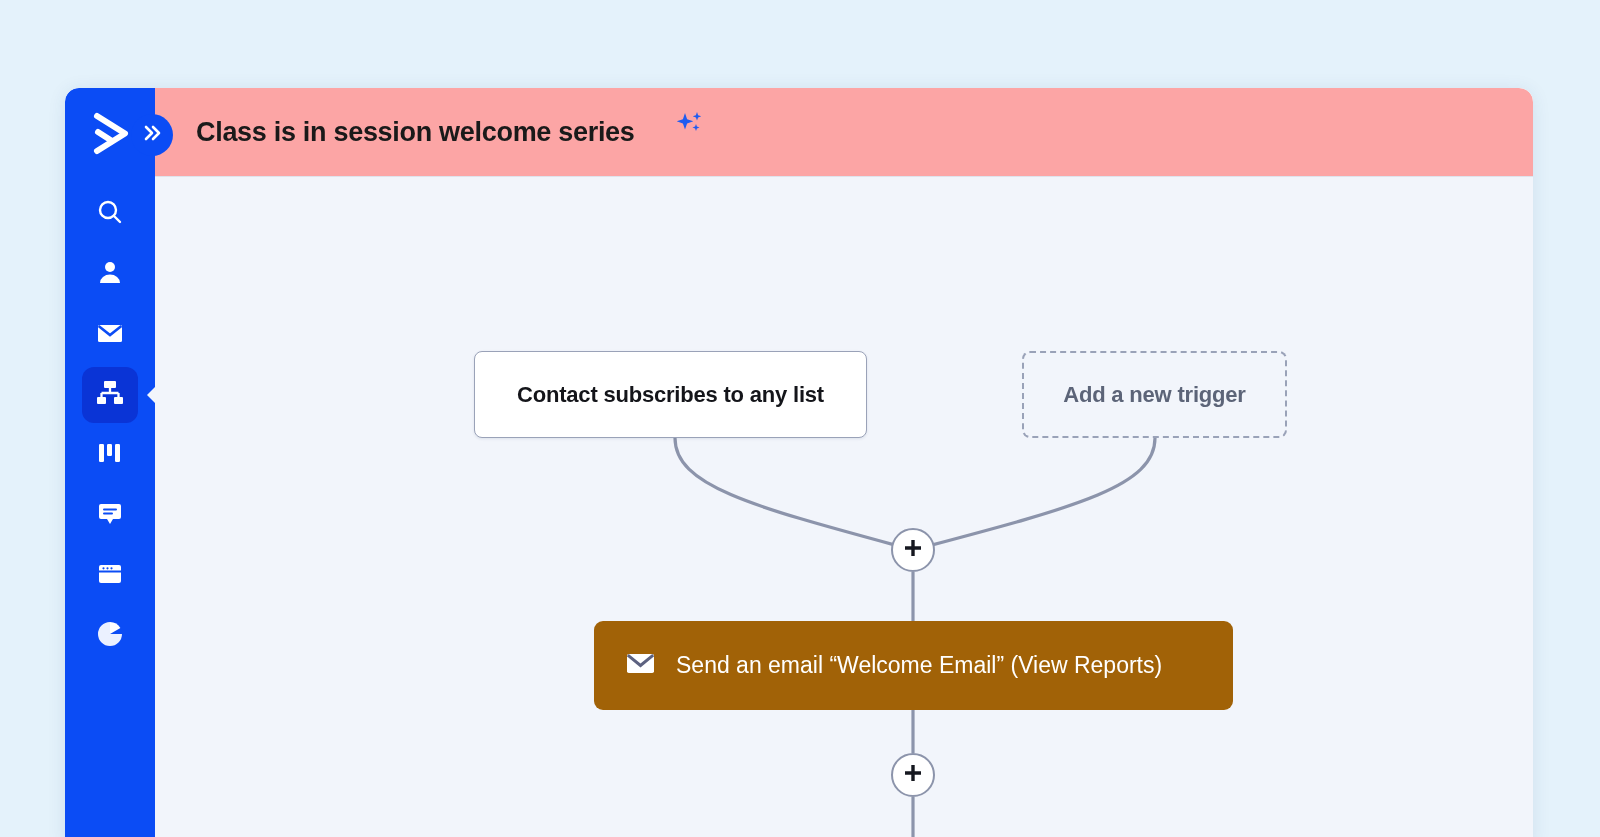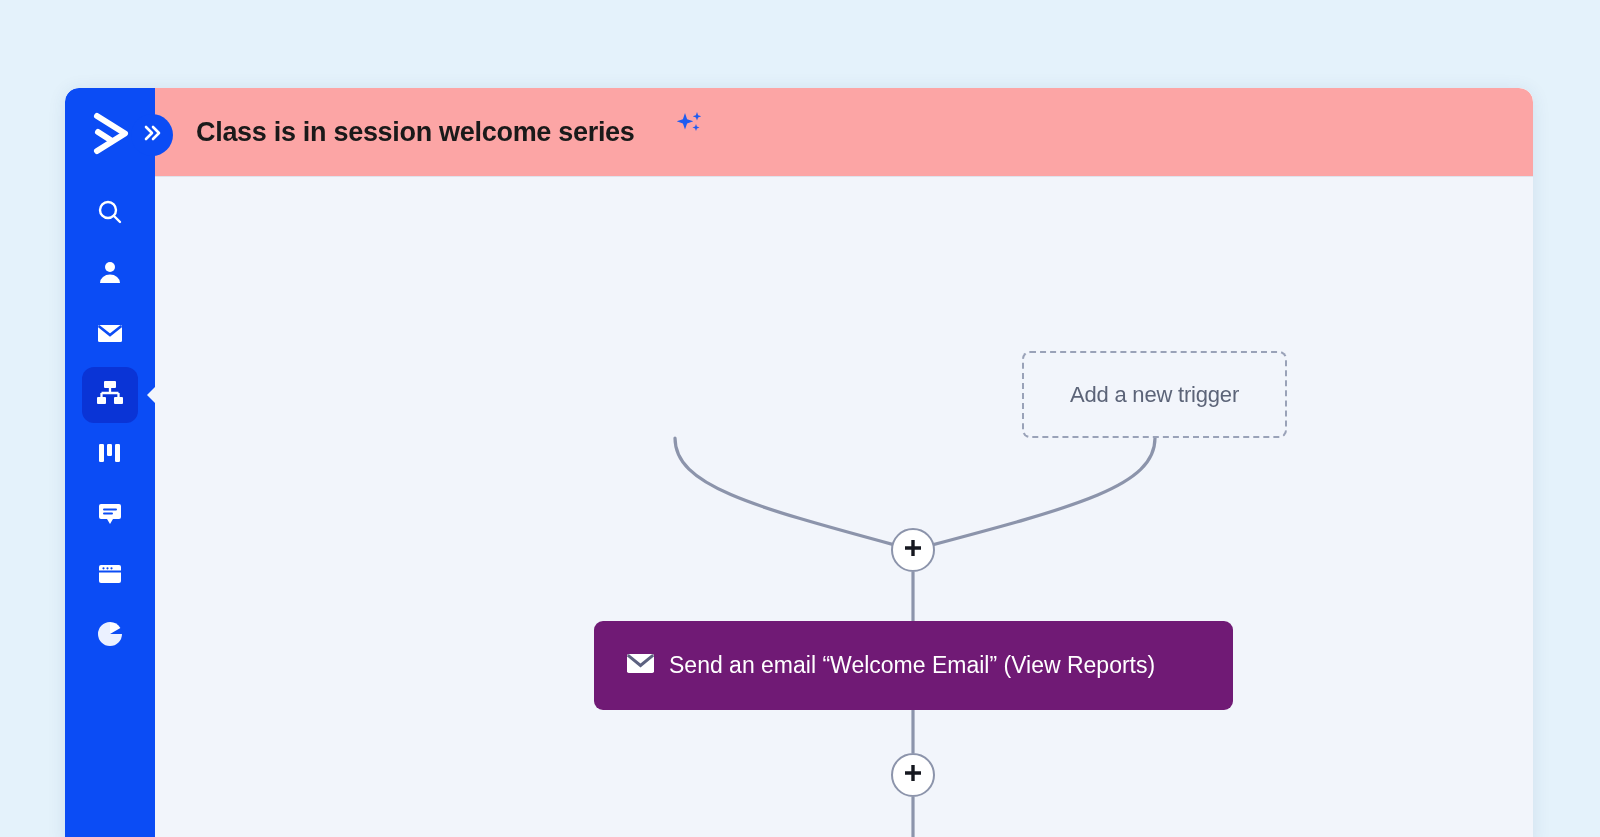--- a/index.html
+++ b/index.html
@@ -167,34 +167,34 @@
     top: 174px;
     width: 265px;
     height: 87px;
     border: 2px dashed #9aa2b8;
     border-radius: 8px;
     justify-content: center;
     background: transparent;
   }
   #node-add-trigger .node-label {
     font-size: 22px;
-    font-weight: normal;
+    font-weight: bold;
     color: #5c6478;
     letter-spacing: -0.2px;
   }
 
   #node-send-email {
     left: 439px;
     top: 444px;
     width: 639px;
     height: 89px;
-    background: #701a75;
+    background: #a16207;
     border-radius: 9px;
     padding-left: 30px;
-    gap: 12px;
+    gap: 19px;
   }
   #node-send-email .node-label {
     font-size: 23px;
     font-weight: normal;
     color: #ffffff;
     white-space: nowrap;
   }
 
   
   .plus-button {
@@ -336,20 +336,23 @@
 
       <path d="M1000 261 C1000 310, 920 330, 758 373" fill="none" stroke="#8c94ab" stroke-width="3.2" stroke-linecap="round"></path>
 
       <path d="M758 395 L758 444" fill="none" stroke="#8c94ab" stroke-width="3.2"></path>
 
       <path d="M758 533 L758 576" fill="none" stroke="#8c94ab" stroke-width="3.2"></path>
 
       <path d="M758 620 L758 677" fill="none" stroke="#8c94ab" stroke-width="3.2"></path>
     </svg>
 
+    <div class="node" id="node-trigger-subscribe">
+      <span class="node-label">Contact subscribes to any list</span>
+    </div>
 
     <div class="node" id="node-add-trigger">
       <span class="node-label">Add a new trigger</span>
     </div>
 
     <div class="plus-button" id="plus-top">
       <span>
         <svg width="22" height="22" viewBox="0 0 22 22">
           <path d="M11 3 L11 19 M3 11 L19 11" stroke="#15171f" stroke-width="3.4" stroke-linecap="butt"></path>
         </svg>

